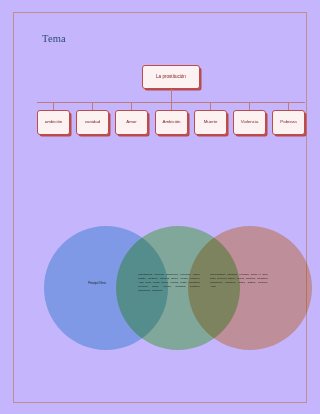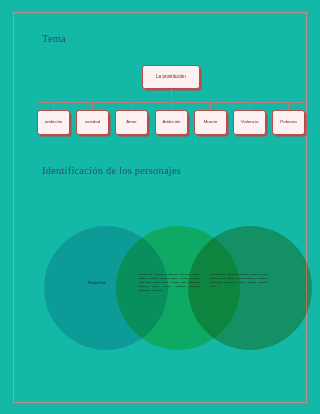--- a/index.html
+++ b/index.html
@@ -13,21 +13,21 @@
     overflow: hidden;
     font-family: "Liberation Serif", serif;
     position: relative;
   }
 
   
   .page {
     position: absolute;
     left: 0; top: 0;
     width: 320px; height: 414px;
-    background: #14b8a6;
+    background: #c4b5fd;
   }
   .page-border {
     position: absolute;
     left: 13px;
     top: 12px;
     width: 294px;
     height: 391px;
     border: 1px solid #c08e8e;
     box-sizing: border-box;
   }
@@ -175,21 +175,20 @@
 
     <div class="node node-child" style="left:17px">ambición</div>
     <div class="node node-child" style="left:56px">vanidad</div>
     <div class="node node-child" style="left:95px">Amor</div>
     <div class="node node-child" style="left:135px">Ambición</div>
     <div class="node node-child" style="left:174px">Muerte</div>
     <div class="node node-child" style="left:213px">Violencia</div>
     <div class="node node-child" style="left:252px">Pobreza</div>
   </div>
 
-  <div class="heading" id="heading-ident">Identificación de los personajes</div>
 
   <div class="venn">
     <div class="circle" id="venn-circle-blue"></div>
     <div class="circle" id="venn-circle-green"></div>
     <div class="circle" id="venn-circle-orange"></div>
 
     <div class="venn-text" id="venn-label-blue">Principal Neris</div>
     <div class="venn-text" id="venn-label-green">Secundarios: Lucrecia Sempronio, Parmeno, Sosia, Tristan, Centurio, Lucrecia, Elicia, Areusa, Pleberio, Alisa, Crito, Traso, Sosia, Alcaraz, Traso, Celestina, Lucrecia, Elicia, Areusa, Claudina, Centurio, Sempronio, Parmeno.</div>
     <div class="venn-text" id="venn-label-orange">Mencionados: Claudina, Mollejas, Traso el Cojo, Crito, Lucrecia, Elicia, Areusa, Centurio, Celestina, Sempronio, Parmeno, Sosia, Tristan, Pleberio, Alisa.</div>
   </div>

